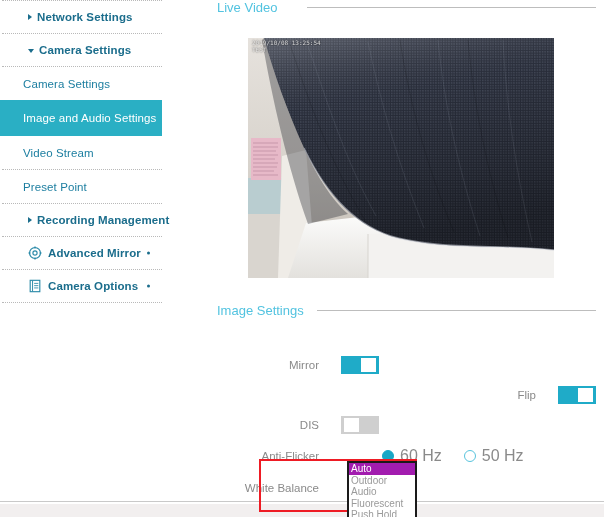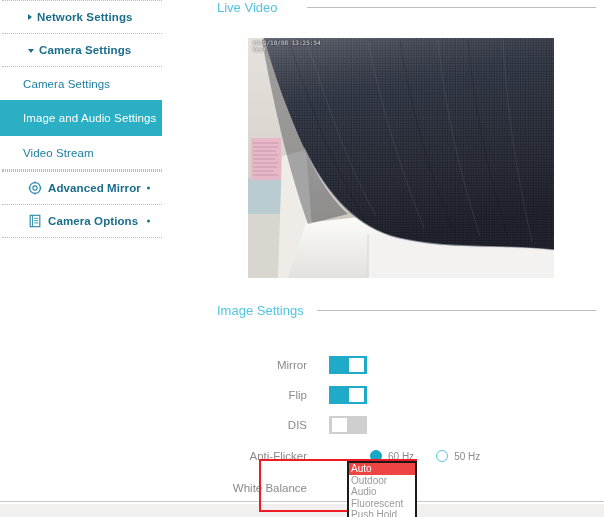--- a/index.html
+++ b/index.html
@@ -140,21 +140,21 @@
     font-size: 6px;
     line-height: 7px;
     text-shadow: 0 0 2px #000;
     opacity: .85;
     white-space: pre;
   }
 
   
   .srow {
     position: absolute;
-    left: 45px;
+    left: 57px;
     right: 8px;
     height: 30px;
     display: flex;
     align-items: center;
   }
   .slabel {
     width: 120px;
     color: #8a8a8a;
     font-size: 11.5px;
     text-align: right;
@@ -197,21 +197,21 @@
     content: "";
     position: absolute;
     left: 50%; top: 50%;
     transform: translate(-50%,-50%);
     width: 4px; height: 4px;
     border-radius: 50%;
     background: #19a7c6;
   }
   .radio-label {
     color: #8a8a8a;
-    font-size: 10px;
+    font-size: 16px;
     margin-right: 22px;
   }
 
   
   #wb-dropdown {
     position: absolute;
     left: 347px;
     top: 461px;
     width: 70px;
     background: #ffffff;
@@ -222,21 +222,21 @@
   }
   #wb-dropdown .opt {
     font-size: 10px;
     line-height: 11.5px;
     padding: 0 2px;
     color: #9a9a9a;
     white-space: nowrap;
     cursor: pointer;
   }
   #wb-dropdown .opt.selected {
-    background: #ef4444;
+    background: #a21caf;
     color: #ffffff;
   }
 
   
   #annotation {
     position: absolute;
     left: 259px;
     top: 459px;
     width: 158px;
     height: 53px;
@@ -290,23 +290,30 @@
   <div class="nav-item active">
     <span>Image and Audio Settings</span>
   </div>
 
   <div class="nav-item sub">
     <span>Video Stream</span>
   </div>
 
   <div class="nav-divider"></div>
 
-
-  <div class="nav-divider"></div>
-
+  <div class="nav-item sub">
+    <span>Preset Point</span>
+  </div>
+
+  <div class="nav-divider"></div>
+
+  <div class="nav-item">
+    <span class="tri right"></span>
+    <span>Recording Management</span>
+  </div>
 
   <div class="nav-divider"></div>
 
   <div class="nav-item">
     <span class="nav-icon">
       <svg viewBox="0 0 16 16" width="14" height="14">
         <circle cx="8" cy="8" r="6.2" fill="none" stroke="#2b8aa8" stroke-width="1.4"></circle>
         <circle cx="8" cy="8" r="2.4" fill="none" stroke="#2b8aa8" stroke-width="1.3"></circle>
         <g stroke="#2b8aa8" stroke-width="1.5">
           <line x1="8" y1="0.6" x2="8" y2="2.6"></line>
@@ -422,21 +429,21 @@
     <span class="rule"></span>
   </div>
 
   <div class="srow" style="top:350px;">
     <div class="slabel">Mirror</div>
     <div class="toggle on">
       <div class="knob"></div>
     </div>
   </div>
 
-  <div class="srow" style="top:380px;">
+  <div class="srow" style="top:380px;justify-content:flex-end;">
     <div class="slabel">Flip</div>
     <div class="toggle on">
       <div class="knob"></div>
     </div>
   </div>
 
   <div class="srow" style="top:410px;">
     <div class="slabel">DIS</div>
     <div class="toggle off">
       <div class="knob"></div>

